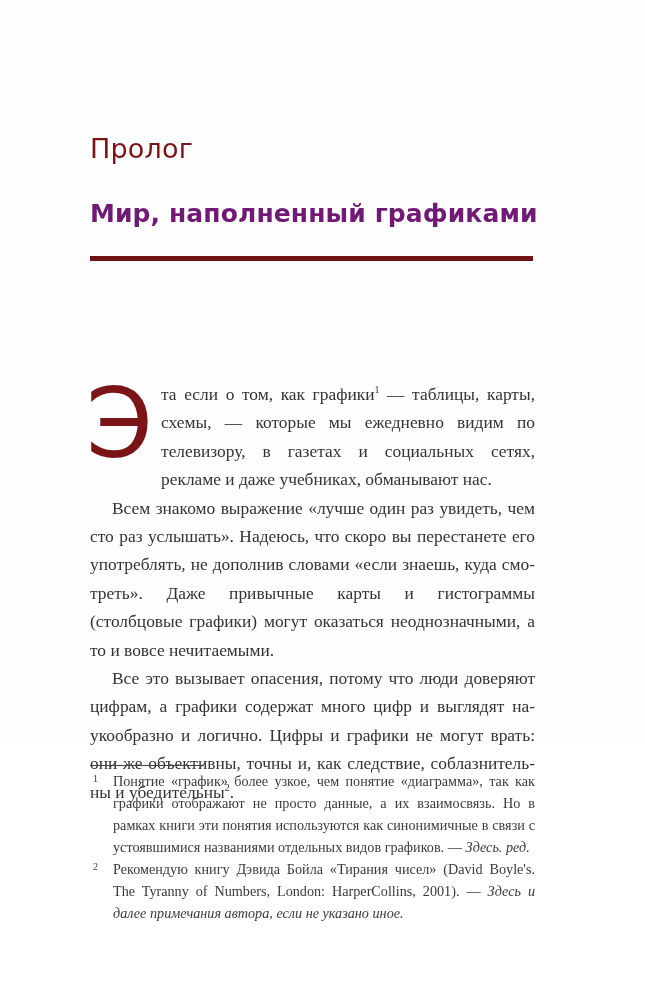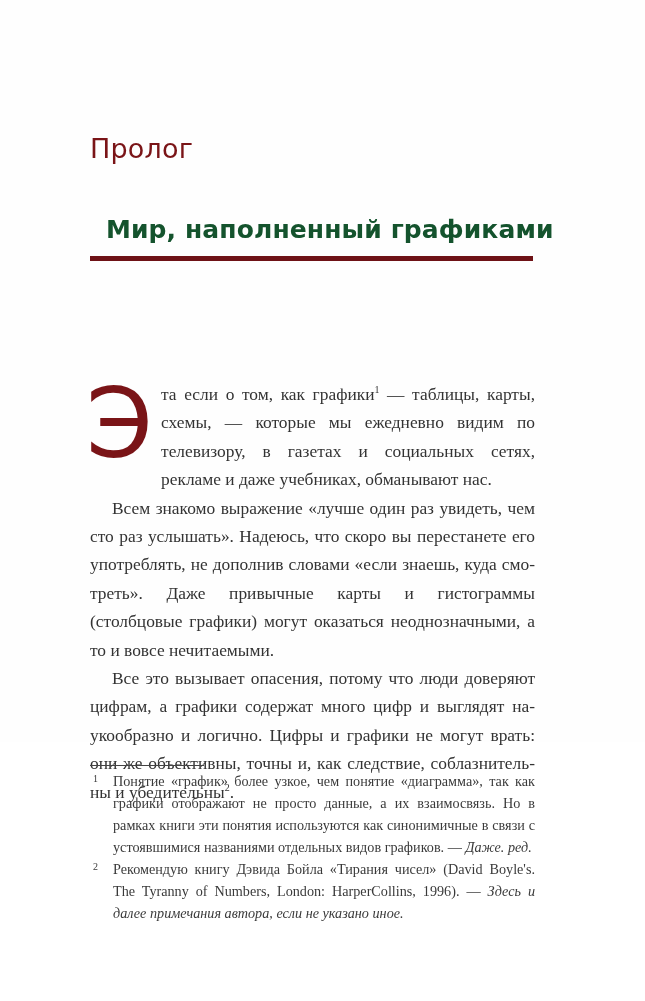--- a/index.html
+++ b/index.html
@@ -6,21 +6,21 @@
     body { width: 645px; height: 1001px; position: relative; overflow: hidden; color: #2a2a2a; }
     .page { position: absolute; left: 0; top: 0; width: 645px; height: 742px; background: #fefefe; }
     .chapter-label {
       position: absolute; left: 90px; top: 133px;
       font-family: "DejaVu Sans", sans-serif; font-size: 27px; font-weight: normal;
       color: #7a1417; letter-spacing: 0.2px; margin: 0;
     }
     .chapter-title {
       position: absolute; left: 90px; top: 199px;
       font-family: "DejaVu Sans", sans-serif; font-size: 25px; font-weight: bold;
-      color: #14532d; margin: 16px; letter-spacing: 0.1px;
+      color: #701a75; margin: 0; letter-spacing: 0.1px;
     }
     .title-rule {
       position: absolute; left: 90px; top: 256px; width: 443px; height: 5px;
       background: #6e1216;
     }
     .body-text {
       position: absolute; left: 90px; top: 380px; width: 445px;
       font-family: "Liberation Serif", serif; font-size: 17.4px; line-height: 28.4px;
       color: #333333; text-align: justify;
     }
@@ -55,20 +55,20 @@
     <p class="first"><span class="drop-cap">Э</span><span>та если о том, как графики</span><sup class="fn">1</sup><span> — таблицы, карты, схе­мы, — которые мы ежедневно видим по телевизору, в газетах и социальных сетях, рекламе и даже учеб­никах, обманывают нас.</span></p>
     <p>Всем знакомо выражение «лучше один раз увидеть, чем сто раз услышать». Надеюсь, что скоро вы перестанете его употреблять, не дополнив словами «если знаешь, куда смо­треть». Даже привычные карты и гистограммы (столбцовые графики) могут оказаться неоднозначными, а то и вовсе не­читаемыми.</p>
     <p><span>Все это вызывает опасения, потому что люди доверяют цифрам, а графики содержат много цифр и выглядят на­укообразно и логично. Цифры и графики не могут врать: они же объективны, точны и, как следствие, соблазнитель­ны и убедительны</span><sup class="fn">2</sup><span>.</span></p>
   </div>
 
   <div class="fn-rule"></div>
 
   <div class="footnotes">
     <div class="footnote">
       <span class="fn-num">1</span>
-      <span>Понятие «график» более узкое, чем понятие «диаграмма», так как гра­фики отображают не просто данные, а их взаимосвязь. Но в рамках книги эти понятия используются как синонимичные в связи с устояв­шимися названиями отдельных видов графиков. — </span><em>Даже. ред.</em>
+      <span>Понятие «график» более узкое, чем понятие «диаграмма», так как гра­фики отображают не просто данные, а их взаимосвязь. Но в рамках книги эти понятия используются как синонимичные в связи с устояв­шимися названиями отдельных видов графиков. — </span><em>Здесь. ред.</em>
     </div>
     <div class="footnote">
       <span class="fn-num">2</span>
-      <span>Рекомендую книгу Дэвида Бойла «Тирания чисел» (David Boyle's. The Tyranny of Numbers, London: HarperCollins, 1996). — </span><em>Здесь и далее при­мечания автора, если не указано иное.</em>
+      <span>Рекомендую книгу Дэвида Бойла «Тирания чисел» (David Boyle's. The Tyranny of Numbers, London: HarperCollins, 2001). — </span><em>Здесь и далее при­мечания автора, если не указано иное.</em>
     </div>
   </div>
 </div>
 
 </body></html>

